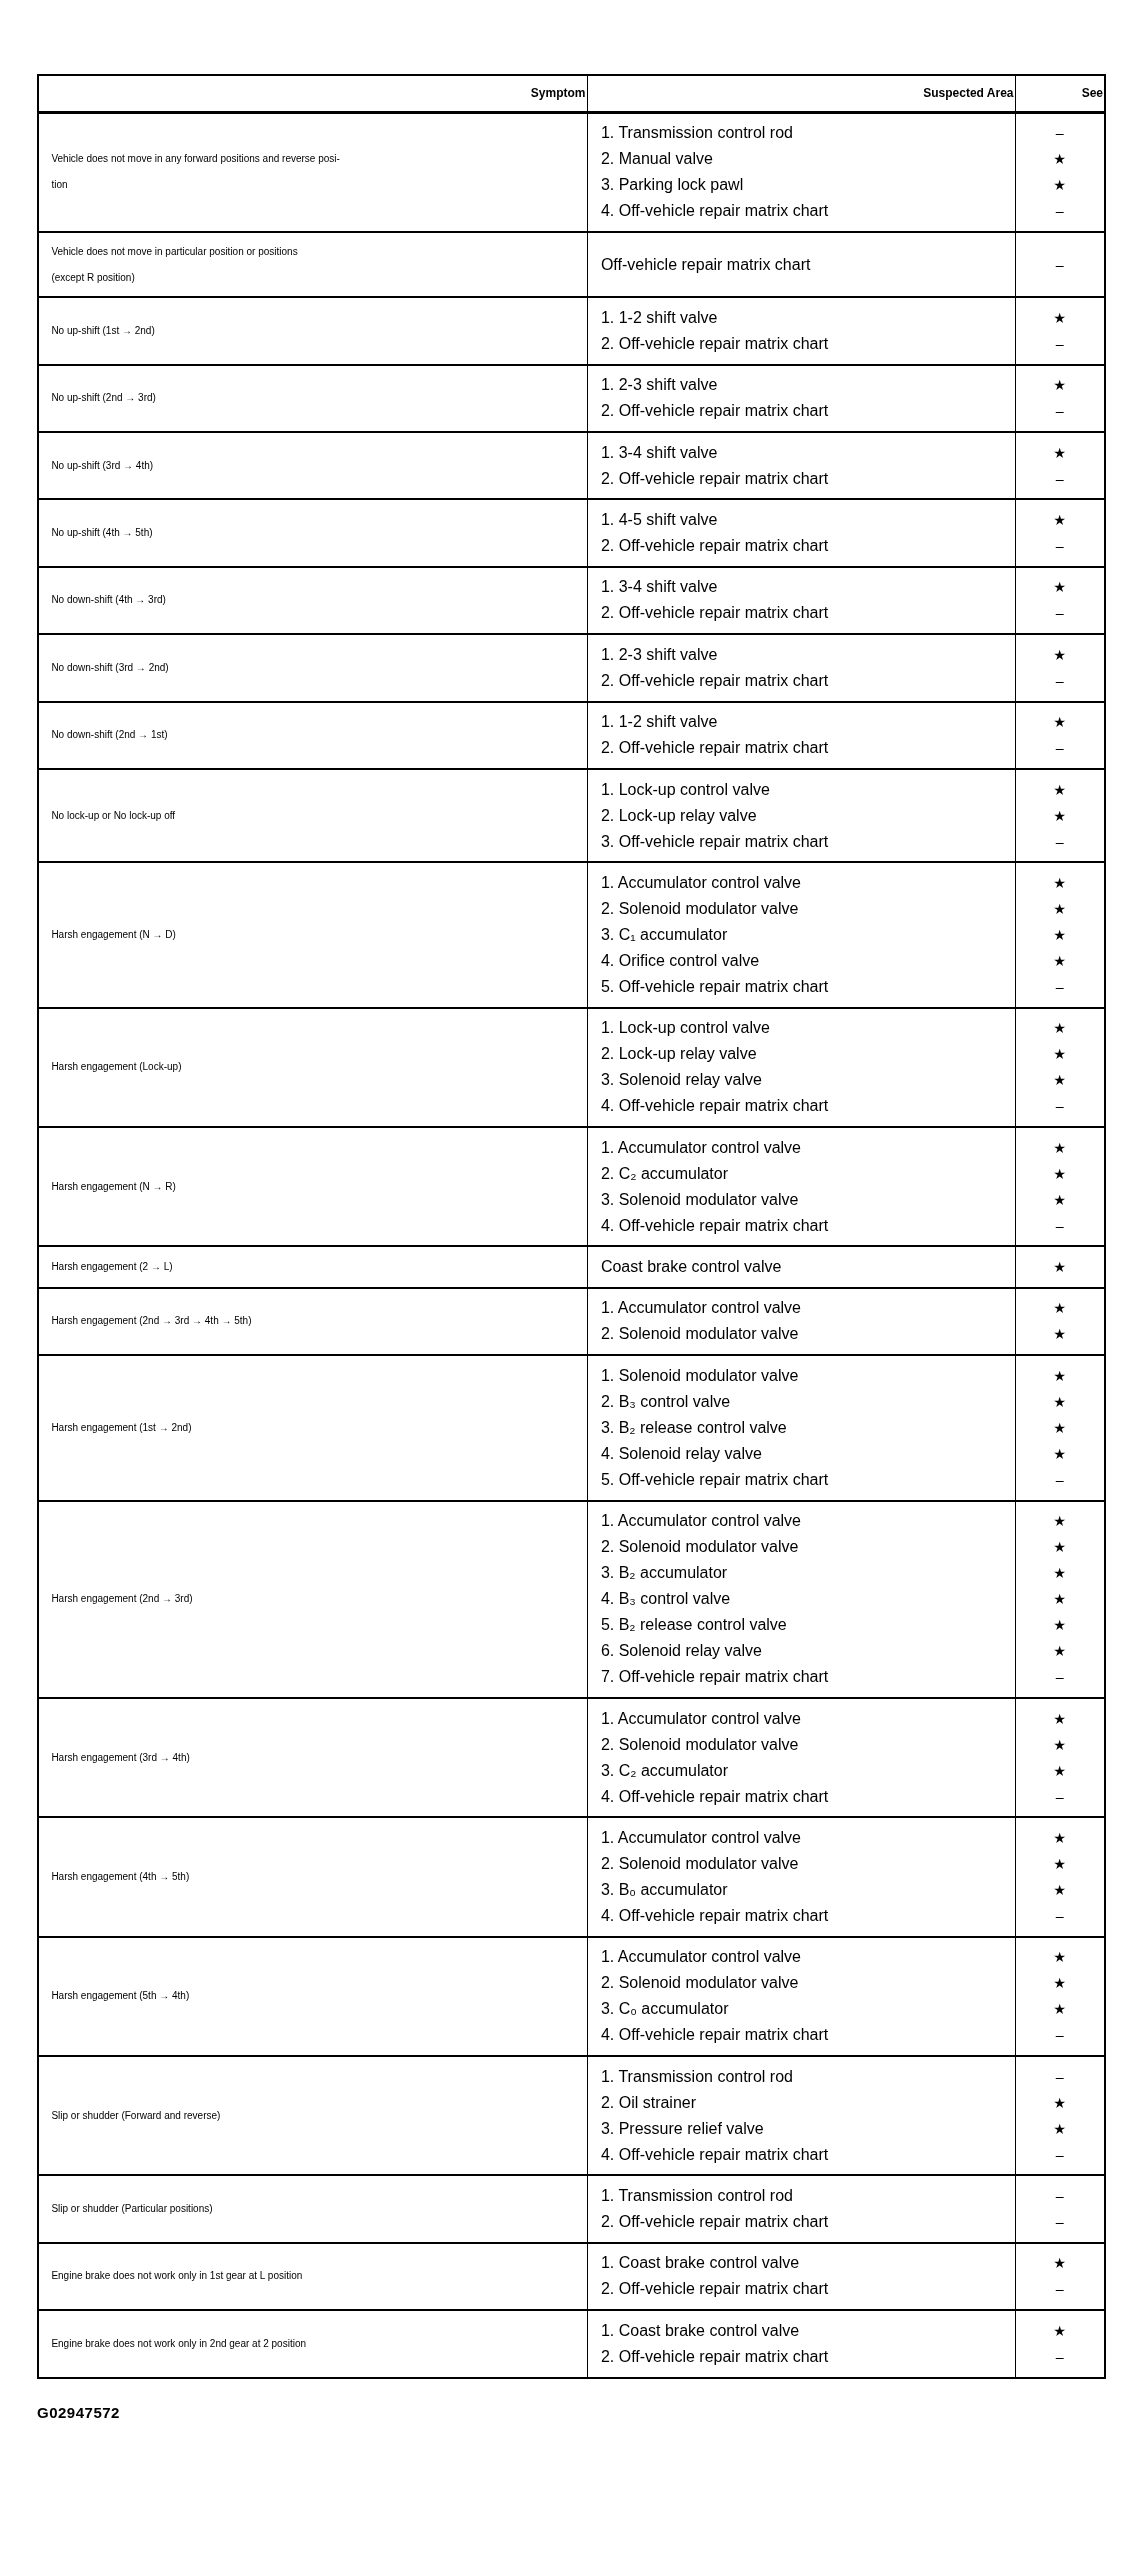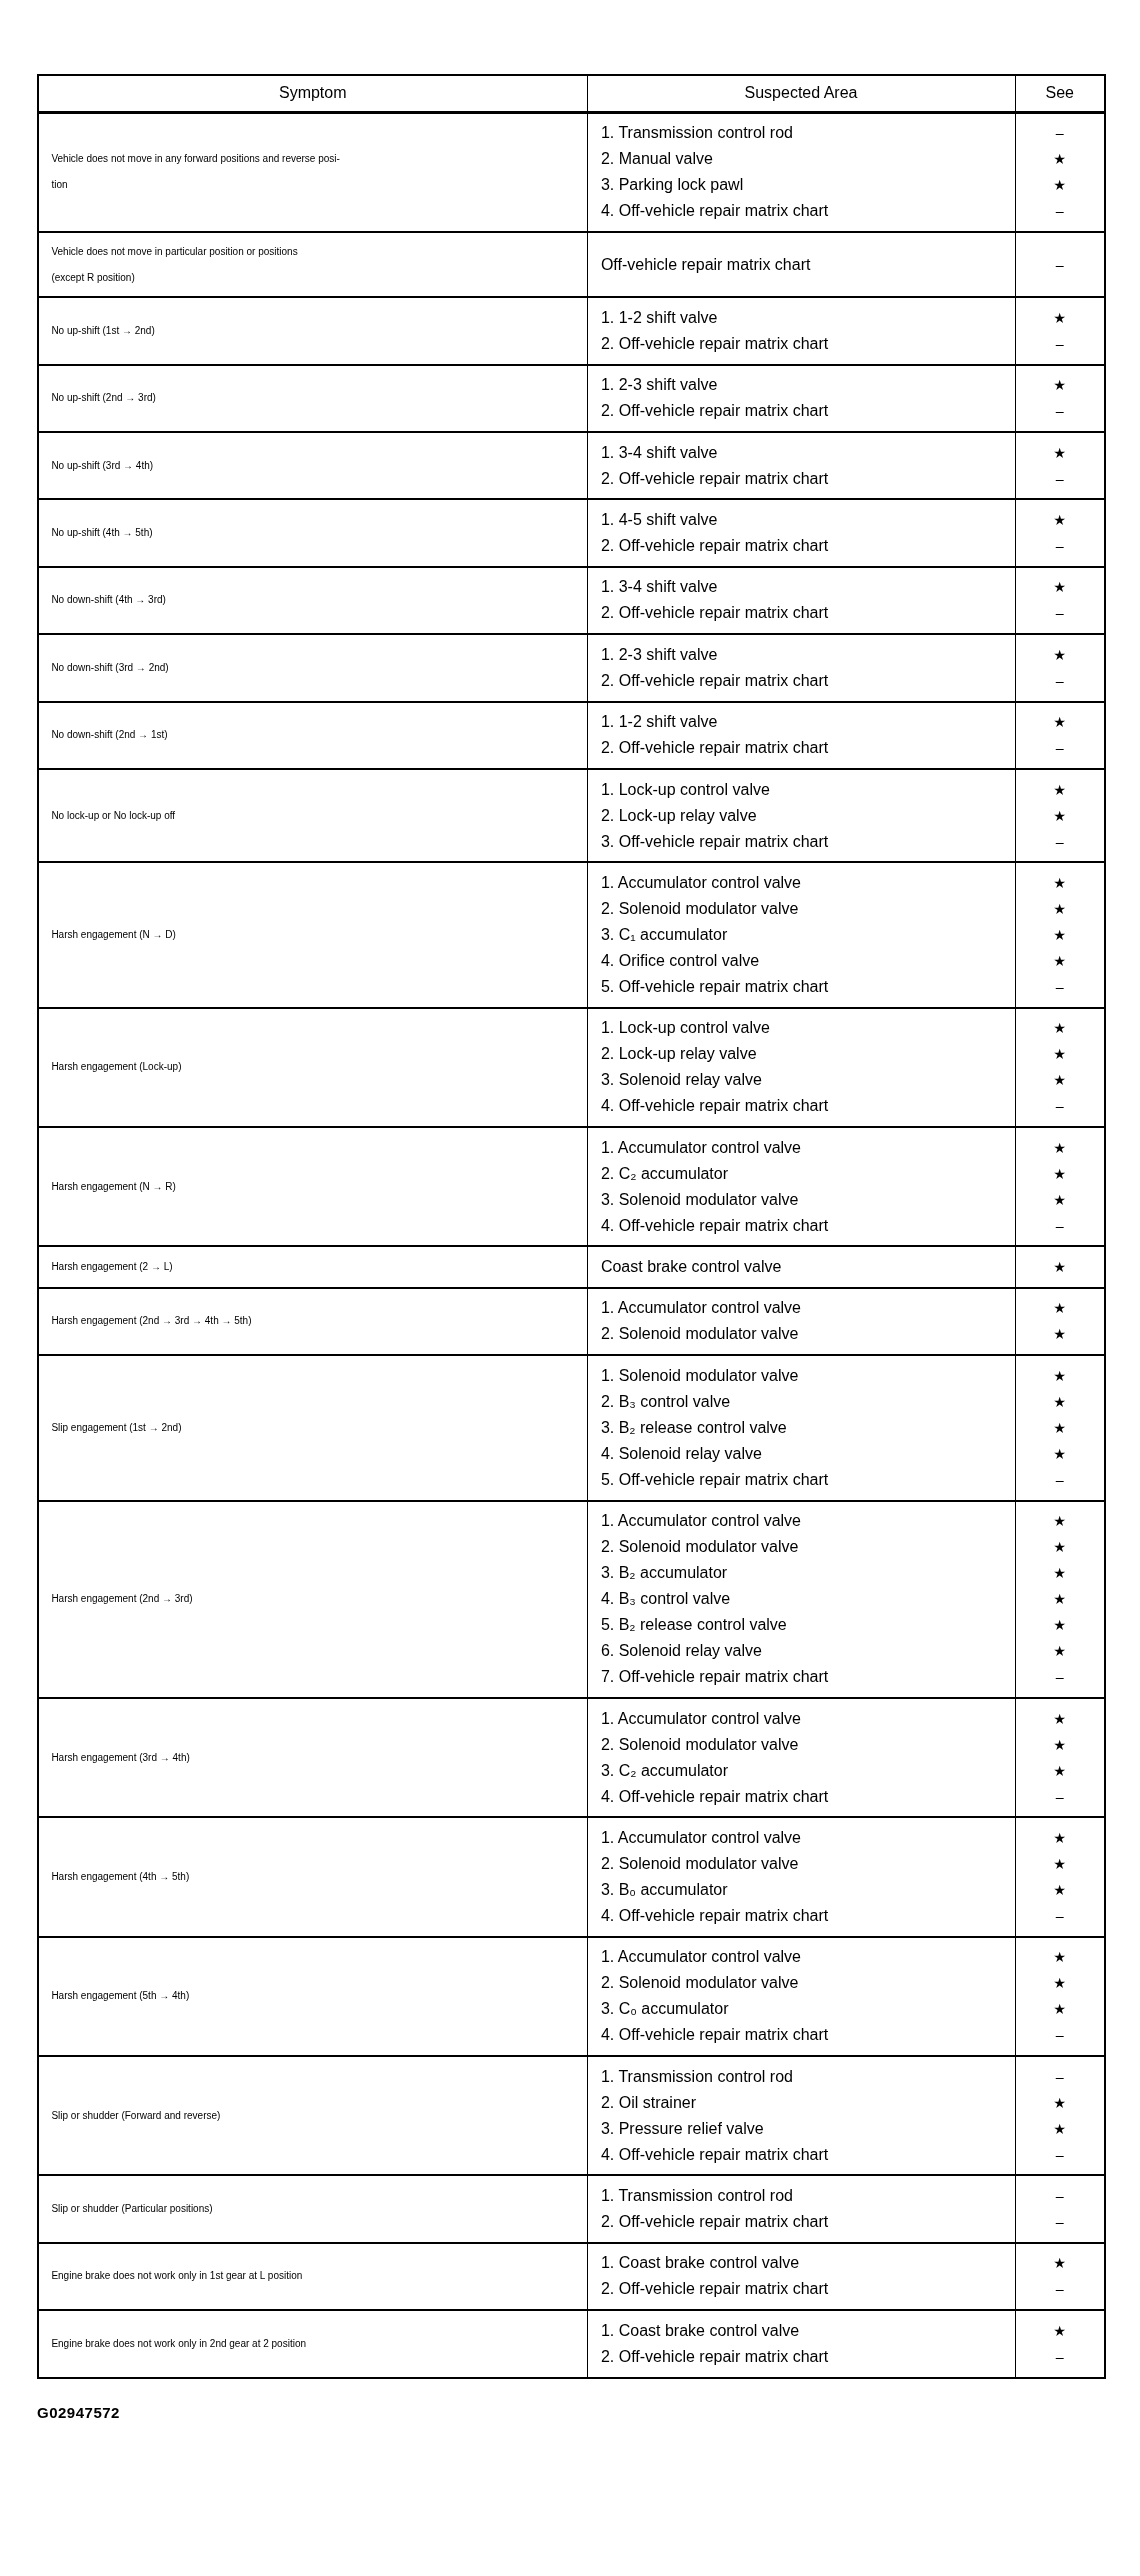--- a/index.html
+++ b/index.html
@@ -26,23 +26,23 @@
   .tbl th, .tbl td {
     border-top: 2.9px solid #000;
     border-bottom: 2.9px solid #000;
     border-left: 1.9px solid #000;
     border-right: 1.9px solid #000;
     background: #fff;
   }
   .tbl thead th {
     border-bottom: 3.8px solid #000;
     height: 32.5px;
-    font-size: 16px;
-    font-weight: normal;
-    text-align: center;
+    font-size: 12px;
+    font-weight: bold;
+    text-align: right;
     vertical-align: middle;
   }
   td.sym {
     padding: 5.7px 9.6px 5.7px 12.4px;
     font-size: 10px;
     line-height: 26px;
     vertical-align: middle;
     white-space: pre-line;
   }
   td.area {
@@ -265,21 +265,21 @@
           <td class="area">
             <div class="line">1. Accumulator control valve</div>
             <div class="line">2. Solenoid modulator valve</div>
           </td>
           <td class="see">
             <div class="line">★</div>
             <div class="line">★</div>
           </td>
         </tr>
         <tr>
-          <td class="sym">Slip engagement (1st → 2nd)</td>
+          <td class="sym">Harsh engagement (1st → 2nd)</td>
           <td class="area">
             <div class="line">1. Solenoid modulator valve</div>
             <div class="line">2. B₃ control valve</div>
             <div class="line">3. B₂ release control valve</div>
             <div class="line">4. Solenoid relay valve</div>
             <div class="line">5. Off-vehicle repair matrix chart</div>
           </td>
           <td class="see">
             <div class="line">★</div>
             <div class="line">★</div>

